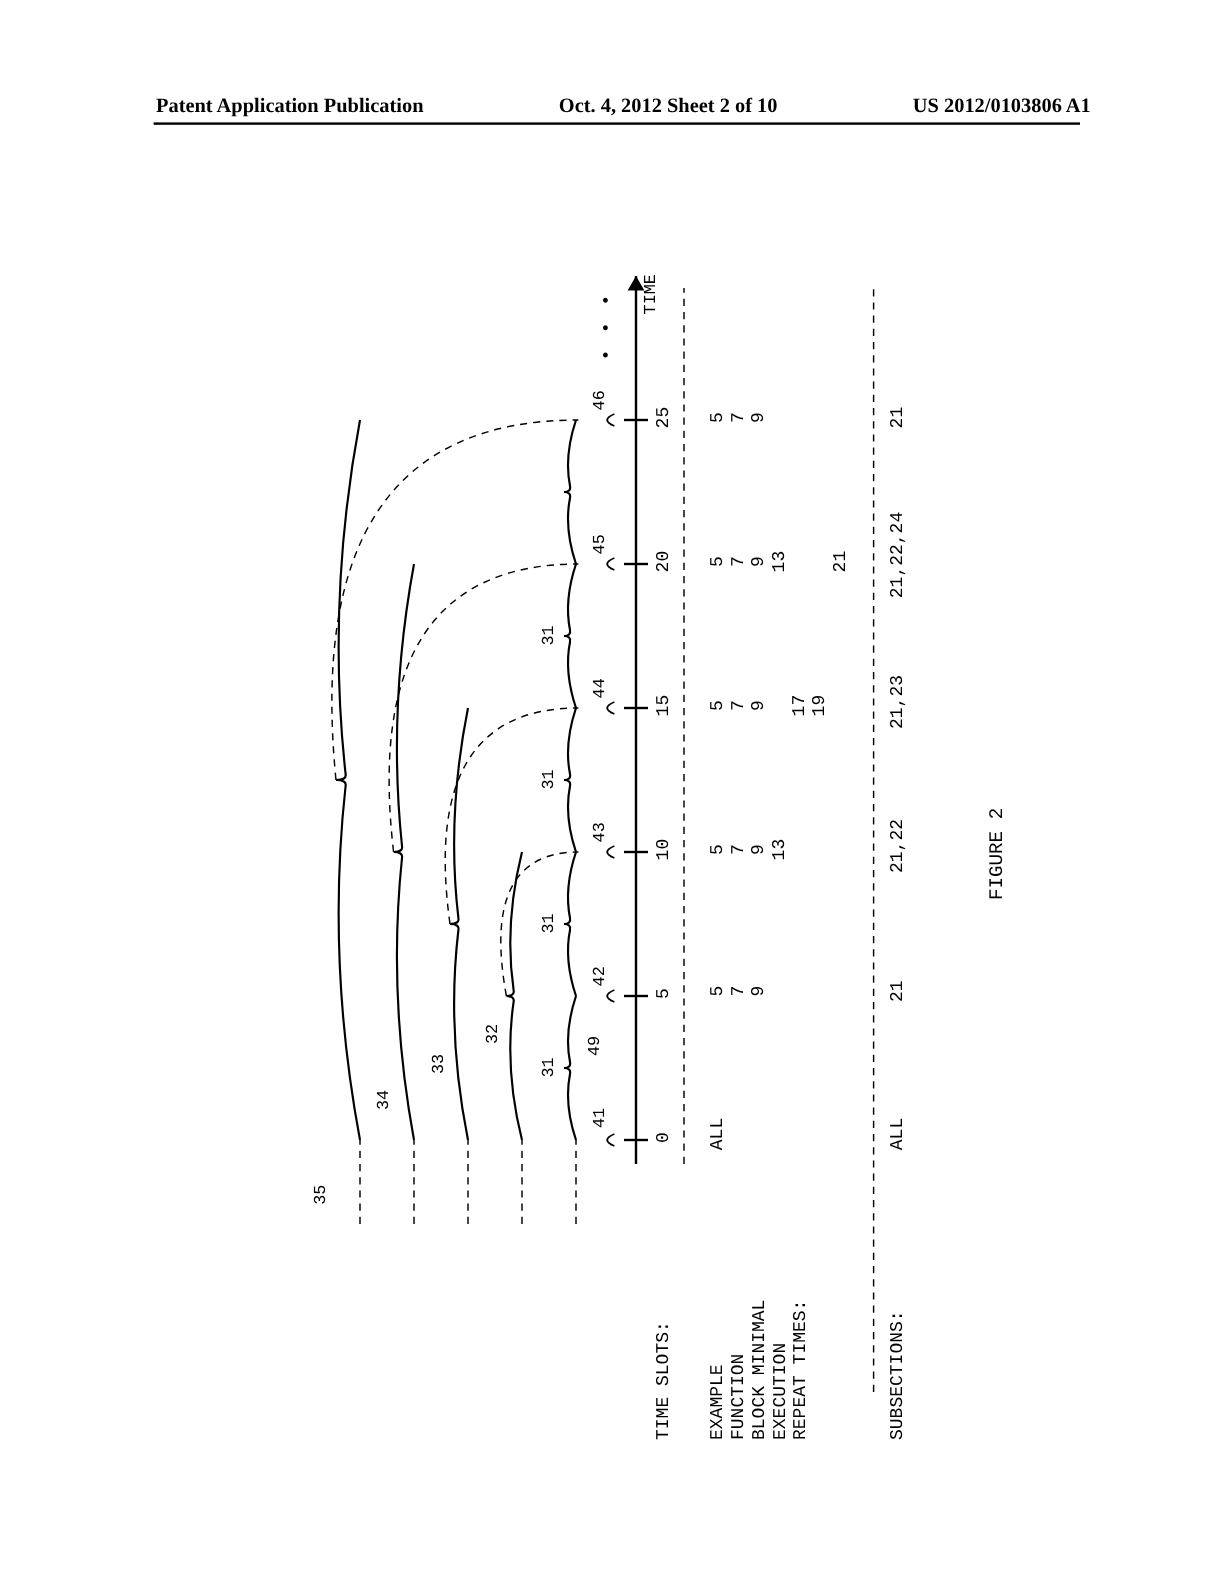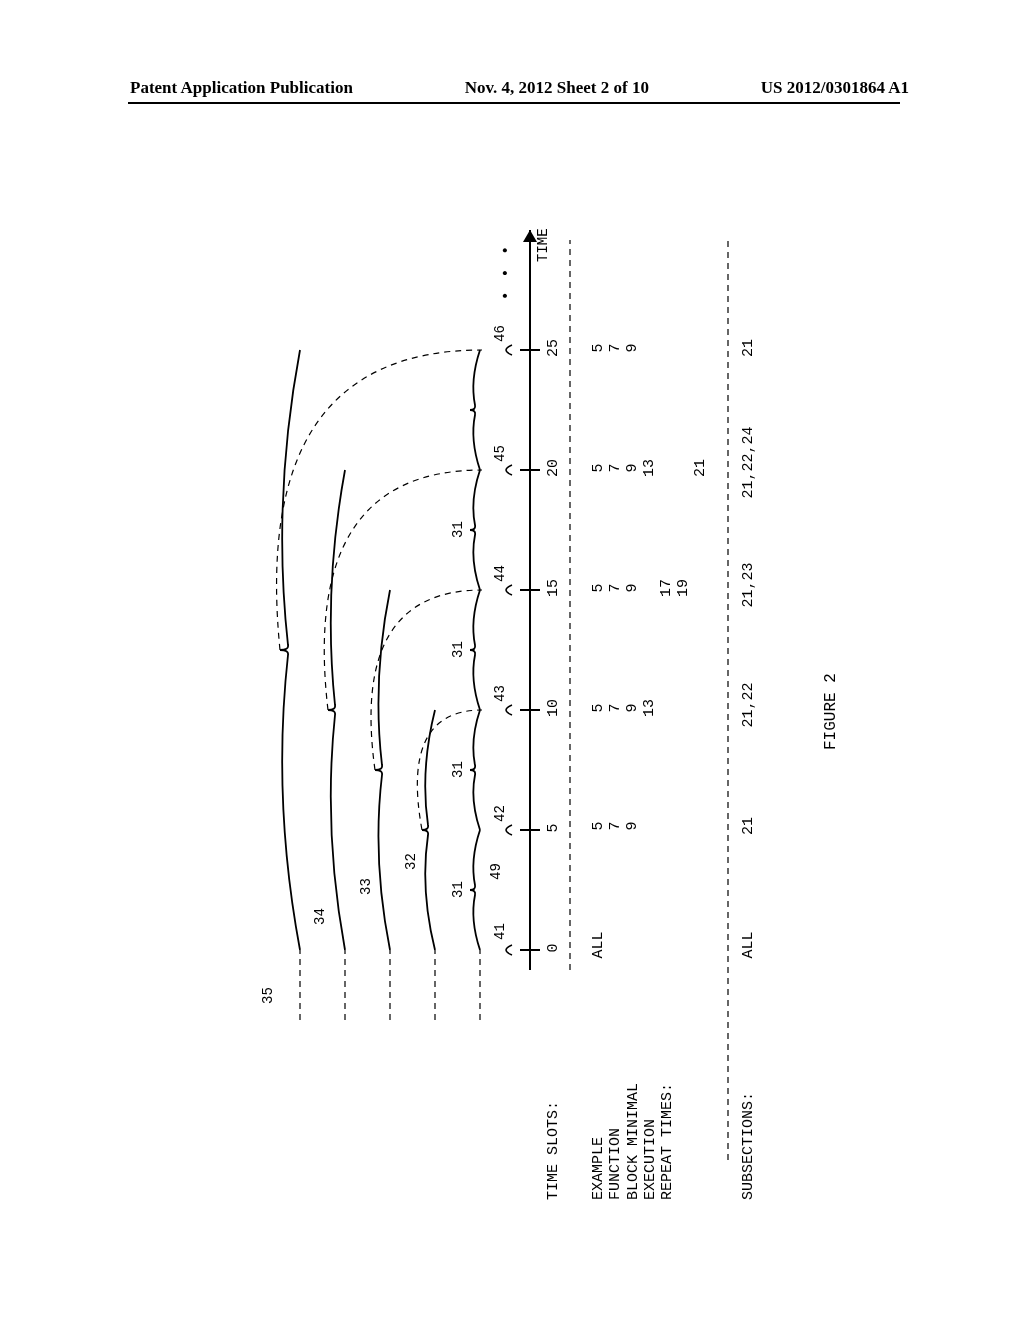--- a/index.html
+++ b/index.html
@@ -76,22 +76,22 @@
     position: absolute;
     font-size: 14px;
     font-family: "Courier New", monospace;
   }
 </style>
 </head>
 <body>
 
 <div class="header">
   <span>Patent Application Publication</span>
-  <span>Nov. 4, 2012  Sheet 2 of 10</span>
-  <span>US 2012/0301864 A1</span>
+  <span>Oct. 4, 2012  Sheet 2 of 10</span>
+  <span>US 2012/0103806 A1</span>
 </div>
 <div class="header-rule"></div>
 
 <div class="figure-container">
   <div class="figure-inner">
 
     <svg class="svg-braces" width="980" height="620">
 
       <line x1="210" y1="330" x2="950" y2="330" stroke="#000" stroke-width="2"></line>
       <polygon points="950,330 938,323 938,337" fill="#000"></polygon>

